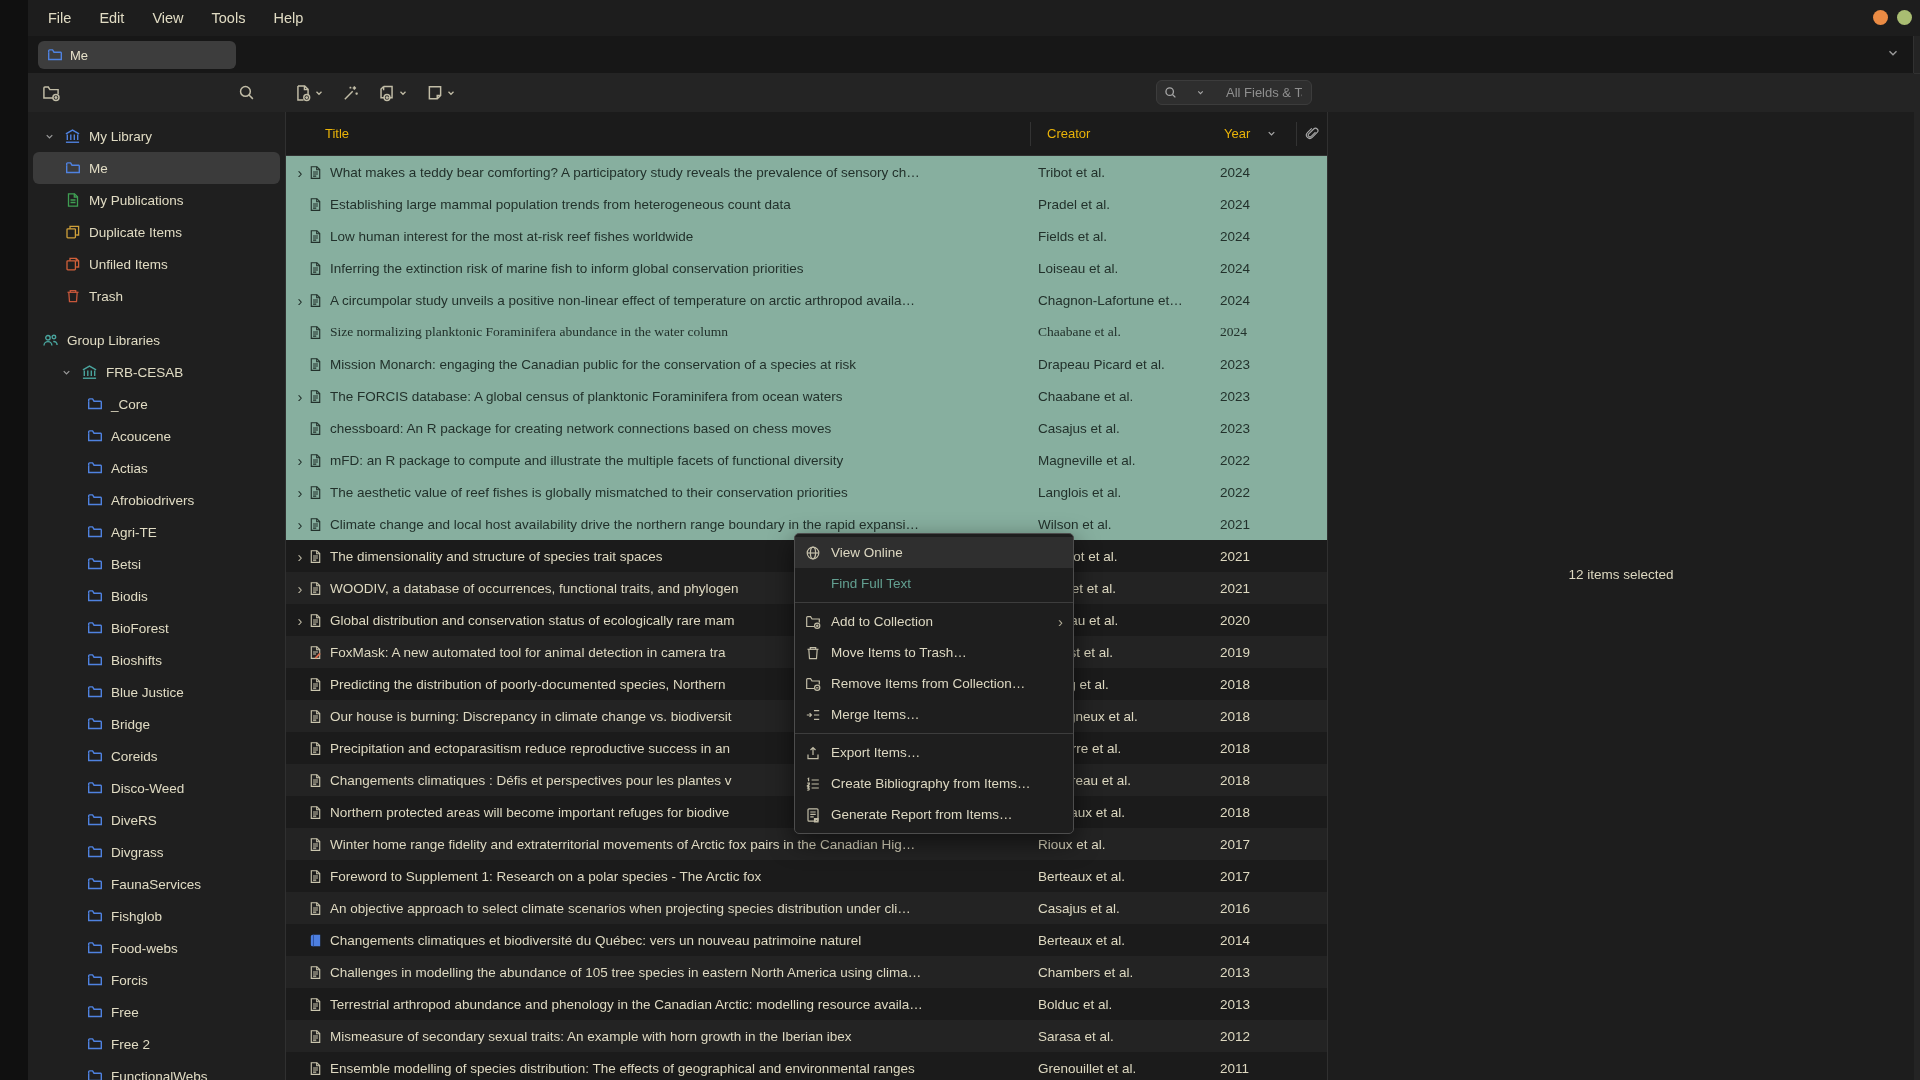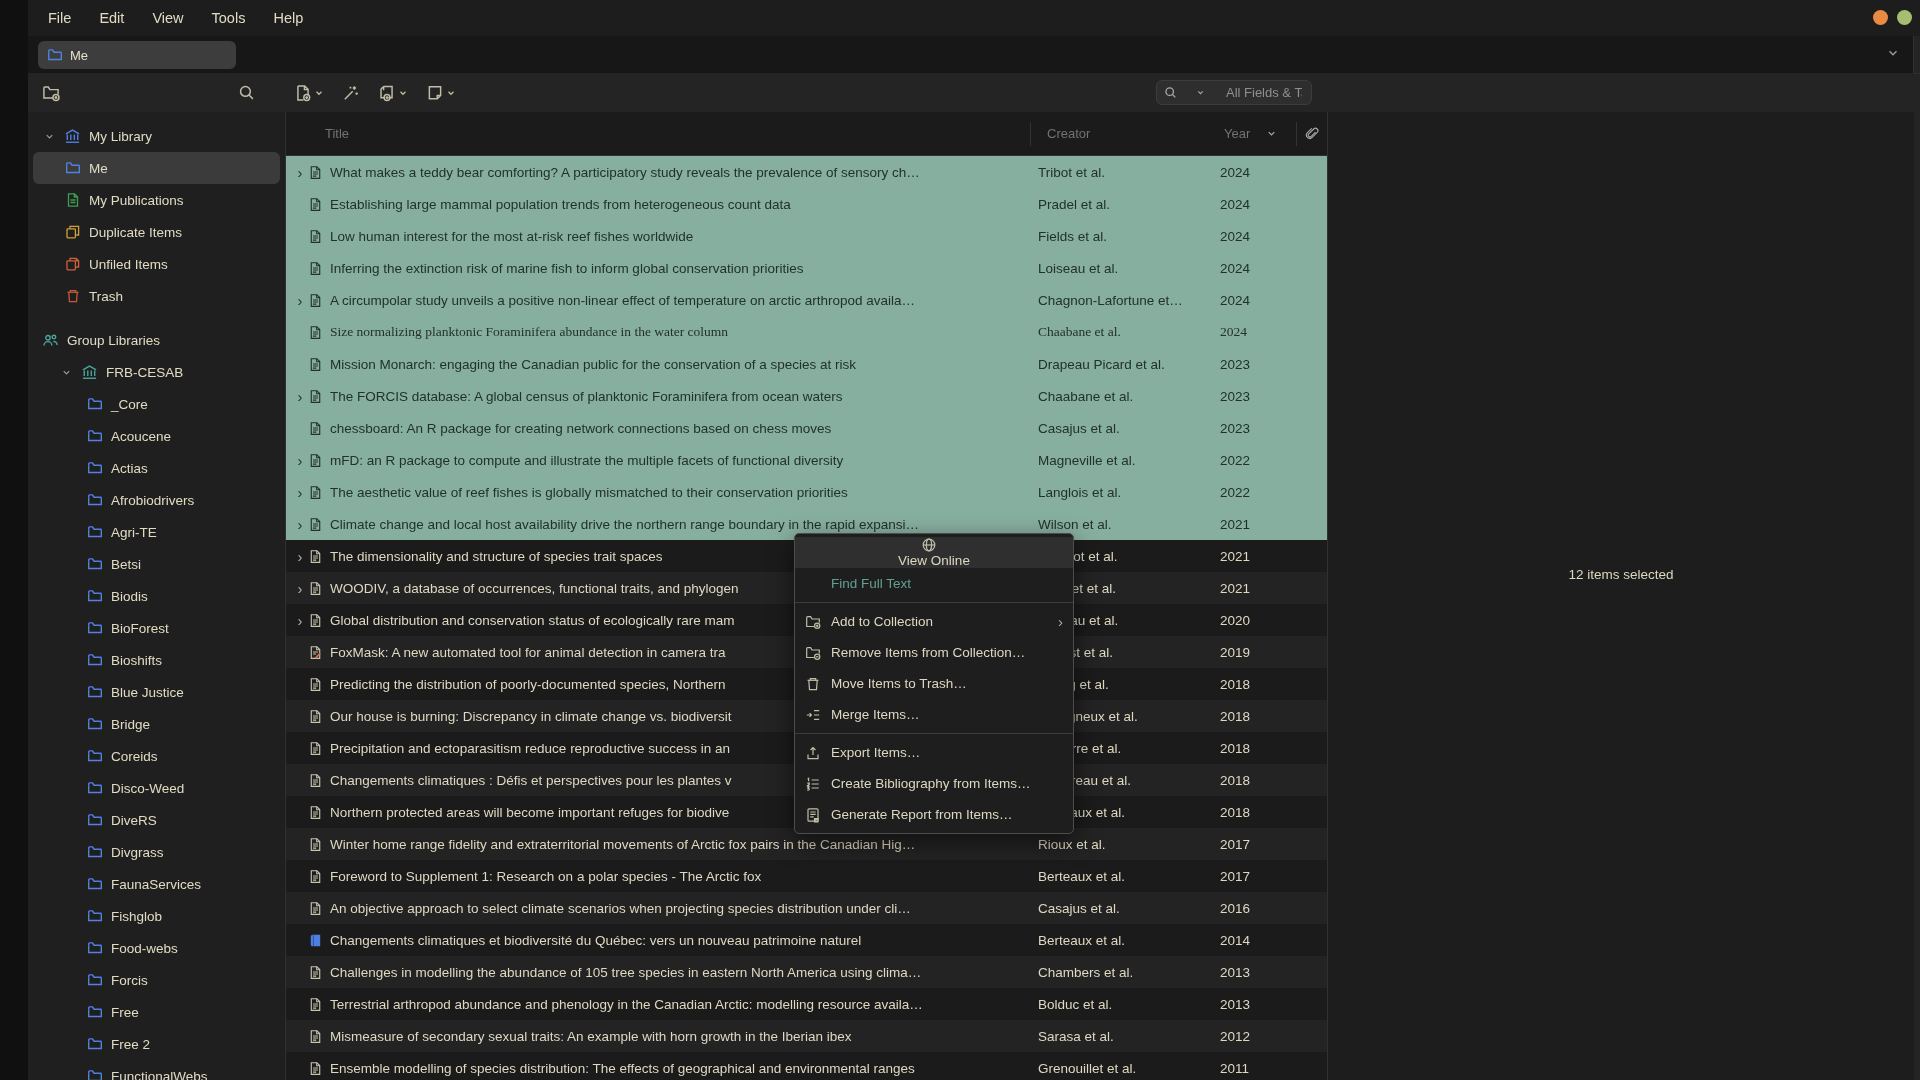--- a/index.html
+++ b/index.html
@@ -42,21 +42,21 @@
   .srow .twisty{width:14px;display:flex;justify-content:center;color:#9a9a9a}
   .srow.lvl1{padding-left:32px}
   .srow.lvl2{padding-left:54px}
   .srow.selrow{background:#3b3b3b}
   .gap{height:12px}
   
   .main{position:absolute;top:112px;left:257px;right:34px;bottom:0;background:#1b1b1b;border-left:1px solid #303030}
   .itempane{position:absolute;top:0;left:1041px;right:0;bottom:0;background:#1d1d1d;border-left:1px solid #303030}
   .selcount{position:absolute;top:455px;left:0;right:0;text-align:center;font-size:13.5px;color:#ddd8c0}
   .thead{position:absolute;top:0;left:0;width:1041px;height:44px;display:flex;align-items:center;
-         font-size:13px;color:#737373;border-bottom:1px solid #303030;box-sizing:border-box}
+         font-size:13px;color:#eab308;border-bottom:1px solid #303030;box-sizing:border-box}
   .thead .ct{width:744px;padding-left:39px;box-sizing:border-box}
   .thead .cc{width:184px;border-left:1px solid #333;padding-left:16px;box-sizing:border-box;height:24px;display:flex;align-items:center}
   .thead .cy{width:82px;border-left:0;padding-left:10px;box-sizing:border-box;height:24px;display:flex;align-items:center;gap:16px}
   .thead .cp{width:30px;border-left:1px solid #333;height:24px;display:flex;align-items:center;justify-content:center}
   .rows{position:absolute;top:44px;left:0;width:1041px;bottom:0;overflow:hidden}
   .row{height:32px;display:flex;align-items:center;font-size:13.5px;color:#ded9c1;background:#1b1b1b}
   .row:nth-child(even){background:#232323}
   .row .chev{width:16px;margin-left:6px;visibility:hidden;color:#b9b4a0;font-size:15px;display:flex;justify-content:center}
   .row .chev.show{visibility:visible}
   .row .ricon{width:22px;display:flex;justify-content:flex-start;color:#cbc6ae}
@@ -1136,21 +1136,21 @@
       </div>
 
     <div class="itempane">
       <div class="selcount">12 items selected</div>
     </div>
   </div>
 
   <div class="cmenu">
     <div class="grp">
 
-        <div class="mitem hover" style="visibility: visible; flex-direction: column;">
+        <div class="mitem hover" style="visibility: visible;">
           <span class="gutter">
             <span class="ic" style="color:inherit">
               <svg width="16" height="16" viewBox="0 0 16 16" fill="none" stroke="currentColor" stroke-width="1.2">
                 <circle cx="8" cy="8" r="5.8"></circle>
                 <ellipse cx="8" cy="8" rx="2.6" ry="5.8"></ellipse>
                 <path d="M2.2 8h11.6"></path>
               </svg>
             </span>
           </span>
           <span>View Online</span>
@@ -1180,44 +1180,44 @@
           </span>
           <span>Add to Collection</span>
           <span class="sub show" style="visibility: visible;">›</span>
         </div>
 
         <div class="mitem">
           <span class="gutter">
 
             <span class="ic">
               <svg width="16" height="16" viewBox="0 0 16 16" fill="none" stroke="currentColor" stroke-width="1.2">
+                <path d="M2.5 4.3h11"></path>
+                <path d="M5.3 4.3V2.6h5.4v1.7"></path>
+                <path d="M3.8 4.3l.7 9.4h7l.7-9.4"></path>
+              </svg>
+            </span>
+
+          </span>
+          <span>Move Items to Trash…</span>
+          <span class="sub" style="visibility:hidden">›</span>
+        </div>
+
+        <div class="mitem">
+          <span class="gutter">
+
+            <span class="ic">
+              <svg width="16" height="16" viewBox="0 0 16 16" fill="none" stroke="currentColor" stroke-width="1.2">
                 <path d="M1.7 5v7.5h7.6M1.7 5V3.6c0-.5.4-.9.9-.9h3l1.4 2.3h7.3v3.6"></path>
                 <circle cx="12.2" cy="11.8" r="2.6"></circle>
                 <path d="M11 11.8h2.5"></path>
               </svg>
             </span>
 
           </span>
           <span>Remove Items from Collection…</span>
-          <span class="sub" style="visibility:hidden">›</span>
-        </div>
-
-        <div class="mitem">
-          <span class="gutter">
-
-            <span class="ic">
-              <svg width="16" height="16" viewBox="0 0 16 16" fill="none" stroke="currentColor" stroke-width="1.2">
-                <path d="M2.5 4.3h11"></path>
-                <path d="M5.3 4.3V2.6h5.4v1.7"></path>
-                <path d="M3.8 4.3l.7 9.4h7l.7-9.4"></path>
-              </svg>
-            </span>
-
-          </span>
-          <span>Move Items to Trash…</span>
           <span class="sub" style="visibility:hidden">›</span>
         </div>
 
         <div class="mitem">
           <span class="gutter">
 
             <span class="ic">
               <svg width="16" height="16" viewBox="0 0 16 16" fill="none" stroke="currentColor" stroke-width="1.2">
                 <path d="M1.8 8h4.6M4.6 6.2L6.4 8l-1.8 1.8"></path>
                 <path d="M9 3.6h5.2M9 8h5.2M9 12.4h5.2"></path>

